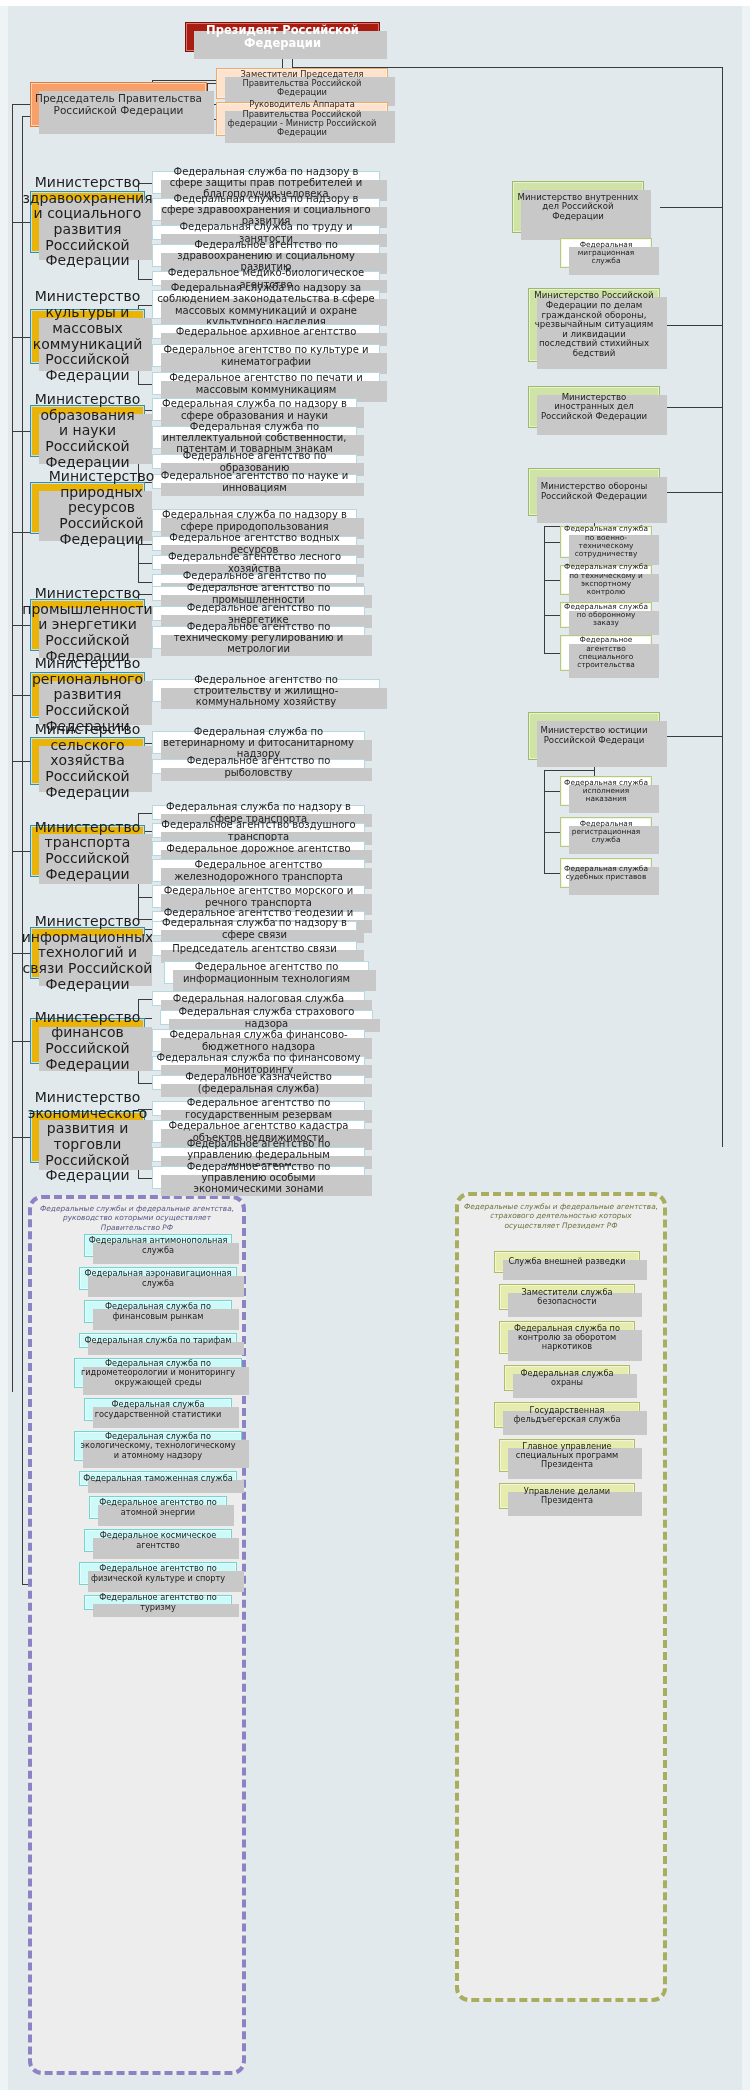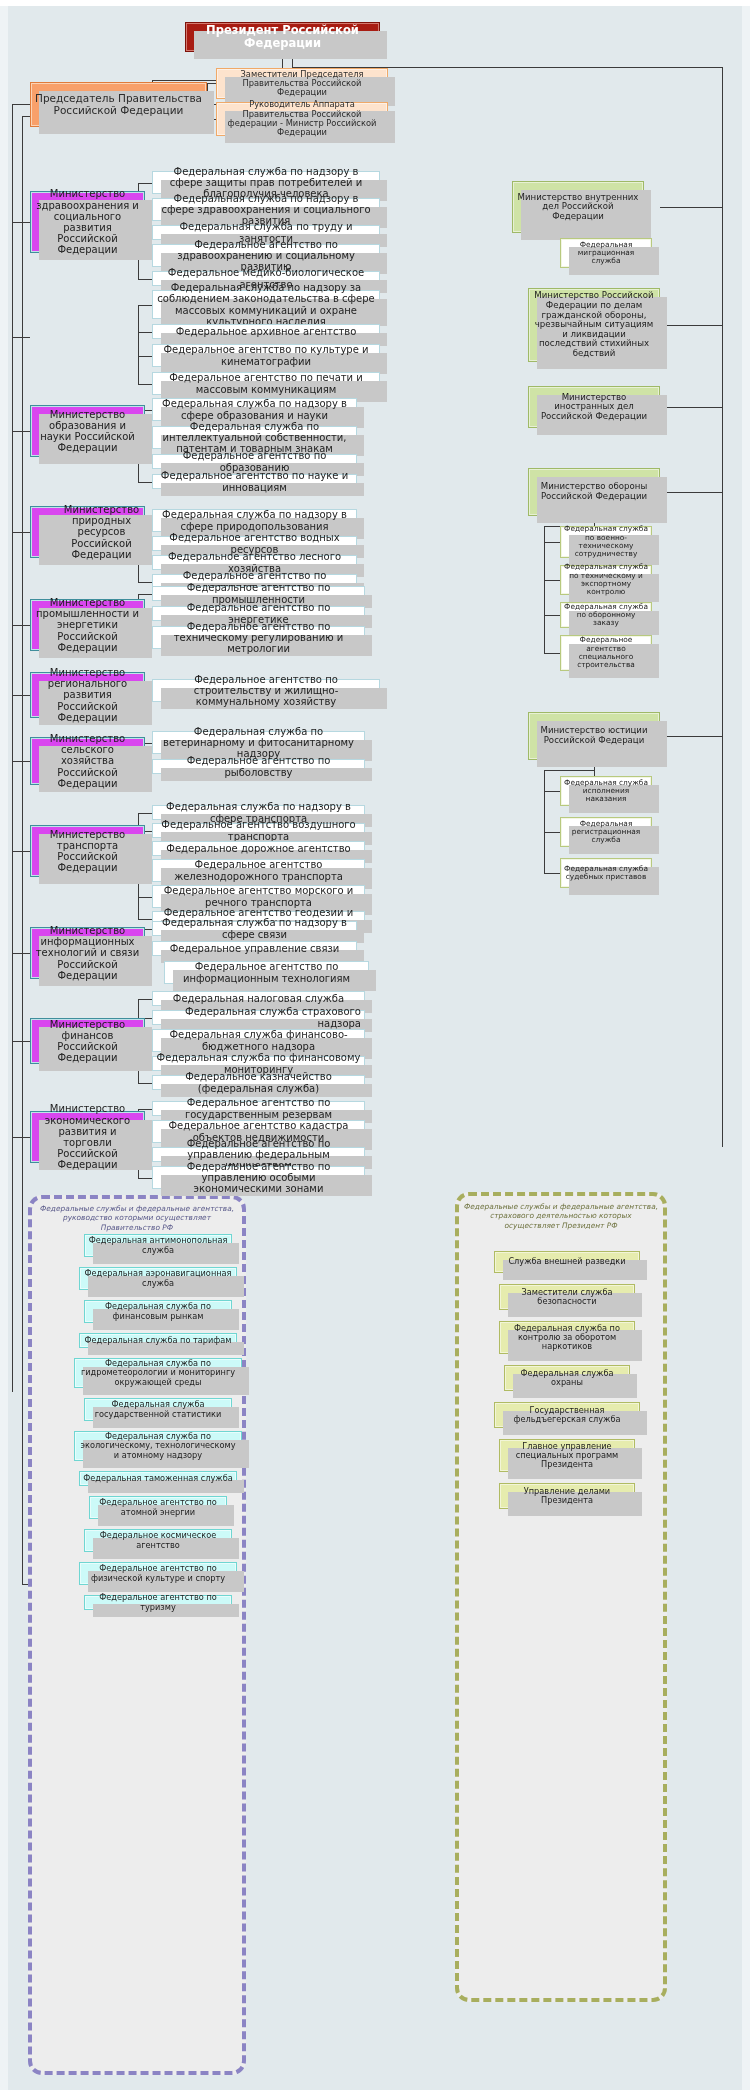--- a/index.html
+++ b/index.html
@@ -55,24 +55,24 @@
     color:#2b2b2b;font-size:10.5px;
   }
   .orange-lite{
     background:#fde3cd;
     border:1px solid #f0a968;
     box-shadow:inset 0 0 0 1px #fdf1e6;
     color:#2b2b2b;font-size:8.3px;
   }
   
   .teal{
-    background:#d946ef;
+    background:#eab308;
     border:1px solid #3f8e9c;
     box-shadow:inset 0 0 0 1px #bfe3e9;
-    color:#1d1d1d;font-size:10px;
+    color:#1d1d1d;font-size:14px;
   }
   
   .white{
     background:#ffffff;
     border:1px solid #b6d8e0;
     box-shadow:inset 0 0 0 1px #ffffff;
     color:#1d1d1d;font-size:10px;
   }
   
   .green{
@@ -188,20 +188,24 @@
       <span class="sh"></span>
       <span class="lbl">Федеральное медико-биологическое агентство</span>
     </div>
     <div class="ln lnv" style="left: 138px; top: 176.5px; height: 96px;"></div>
     <div class="ln lnh" style="left: 138px; top: 176.5px; width: 14px;"></div>
     <div class="ln lnh" style="left: 138px; top: 203.5px; width: 14px;"></div>
     <div class="ln lnh" style="left: 138px; top: 226.5px; width: 14px;"></div>
     <div class="ln lnh" style="left: 138px; top: 249.5px; width: 14px;"></div>
     <div class="ln lnh" style="left: 138px; top: 272.5px; width: 14px;"></div>
     <div class="ln lnh" style="left: 145px; top: 216px;"></div>
+    <div class="node teal" style="left: 30px; top: 303px; width: 115px; height: 55px;">
+      <span class="sh"></span>
+      <span class="lbl">Министерство культуры и массовых коммуникаций Российской Федерации</span>
+    </div>
     <div class="ln lnh" style="left: 12px; top: 330.5px; width: 18px;"></div>
     <div class="node white" style="left: 152px; top: 284px; width: 228px; height: 29px;">
       <span class="sh"></span>
       <span class="lbl">Федеральная служба по надзору за соблюдением законодательства в сфере массовых коммуникаций и охране культурного наследия</span>
     </div>
     <div class="node white" style="left: 152px; top: 318px; width: 228px; height: 15px;">
       <span class="sh"></span>
       <span class="lbl">Федеральное архивное агентство</span>
     </div>
     <div class="node white" style="left: 152px; top: 338px; width: 228px; height: 23px;">
@@ -238,21 +242,21 @@
     <div class="node white" style="left: 152px; top: 468px; width: 205px; height: 15px; justify-content: flex-end;">
       <span class="sh"></span>
       <span class="lbl">Федеральное агентство по науке и инновациям</span>
     </div>
     <div class="ln lnv" style="left: 138px; top: 403.5px; height: 72px;"></div>
     <div class="ln lnh" style="left: 138px; top: 403.5px; width: 14px;"></div>
     <div class="ln lnh" style="left: 138px; top: 431.5px; width: 14px;"></div>
     <div class="ln lnh" style="left: 138px; top: 455.5px; width: 14px;"></div>
     <div class="ln lnh" style="left: 138px; top: 475.5px; width: 14px;"></div>
     <div class="ln lnh" style="left: 145px; top: 425px;"></div>
-    <div class="node teal" style="left: 30px; top: 500px; width: 115px; height: 52px; padding-left: 28px;">
+    <div class="node teal" style="left: 30px; top: 476px; width: 115px; height: 52px; padding-left: 28px;">
       <span class="sh"></span>
       <span class="lbl">Министерство природных ресурсов Российской Федерации</span>
     </div>
     <div class="ln lnh" style="left: 12px; top: 526px; width: 18px;"></div>
     <div class="node white" style="left: 152px; top: 503px; width: 205px; height: 23px;">
       <span class="sh"></span>
       <span class="lbl">Федеральная служба по надзору в сфере природопользования</span>
     </div>
     <div class="node white" style="left: 152px; top: 530px; width: 205px; height: 15px;">
       <span class="sh"></span>
@@ -363,41 +367,41 @@
       <span class="sh"></span>
       <span class="lbl">Министерство информационных технологий и связи Российской Федерации</span>
     </div>
     <div class="ln lnh" style="left: 12px; top: 947px; width: 18px;"></div>
     <div class="node white" style="left: 152px; top: 915px; width: 205px; height: 15px;">
       <span class="sh"></span>
       <span class="lbl">Федеральная служба по надзору в сфере связи</span>
     </div>
     <div class="node white" style="left: 152px; top: 935px; width: 205px; height: 15px;">
       <span class="sh"></span>
-      <span class="lbl">Федеральное управление связи</span>
+      <span class="lbl">Председатель агентство связи</span>
     </div>
     <div class="node white" style="left: 164px; top: 955px; width: 205px; height: 23px; align-items: center;">
       <span class="sh"></span>
       <span class="lbl">Федеральное агентство по информационным технологиям</span>
     </div>
     <div class="ln lnv" style="left: 138px; top: 922.5px; height: 44px;"></div>
     <div class="ln lnh" style="left: 138px; top: 922.5px; width: 14px;"></div>
     <div class="ln lnh" style="left: 138px; top: 942.5px; width: 14px;"></div>
     <div class="ln lnh" style="left: 138px; top: 966.5px; width: 14px;"></div>
     <div class="ln lnh" style="left: 145px; top: 947px;"></div>
     <div class="node teal" style="left: 30px; top: 1012px; width: 115px; height: 46px;">
       <span class="sh"></span>
       <span class="lbl">Министерство финансов Российской Федерации</span>
     </div>
     <div class="ln lnh" style="left: 12px; top: 1035px; width: 18px;"></div>
     <div class="node white" style="left: 152px; top: 985px; width: 213px; height: 15px;">
       <span class="sh"></span>
       <span class="lbl">Федеральная налоговая служба</span>
     </div>
-    <div class="node white" style="left: 152px; top: 1004px; width: 213px; height: 15px; text-align: right;">
+    <div class="node white" style="left: 160px; top: 1004px; width: 213px; height: 15px;">
       <span class="sh"></span>
       <span class="lbl">Федеральная служба страхового надзора</span>
     </div>
     <div class="node white" style="left: 152px; top: 1023px; width: 213px; height: 23px;">
       <span class="sh"></span>
       <span class="lbl">Федеральная служба финансово-бюджетного надзора</span>
     </div>
     <div class="node white" style="left: 152px; top: 1050px; width: 213px; height: 15px;">
       <span class="sh"></span>
       <span class="lbl">Федеральная служба по финансовому мониторингу</span>

